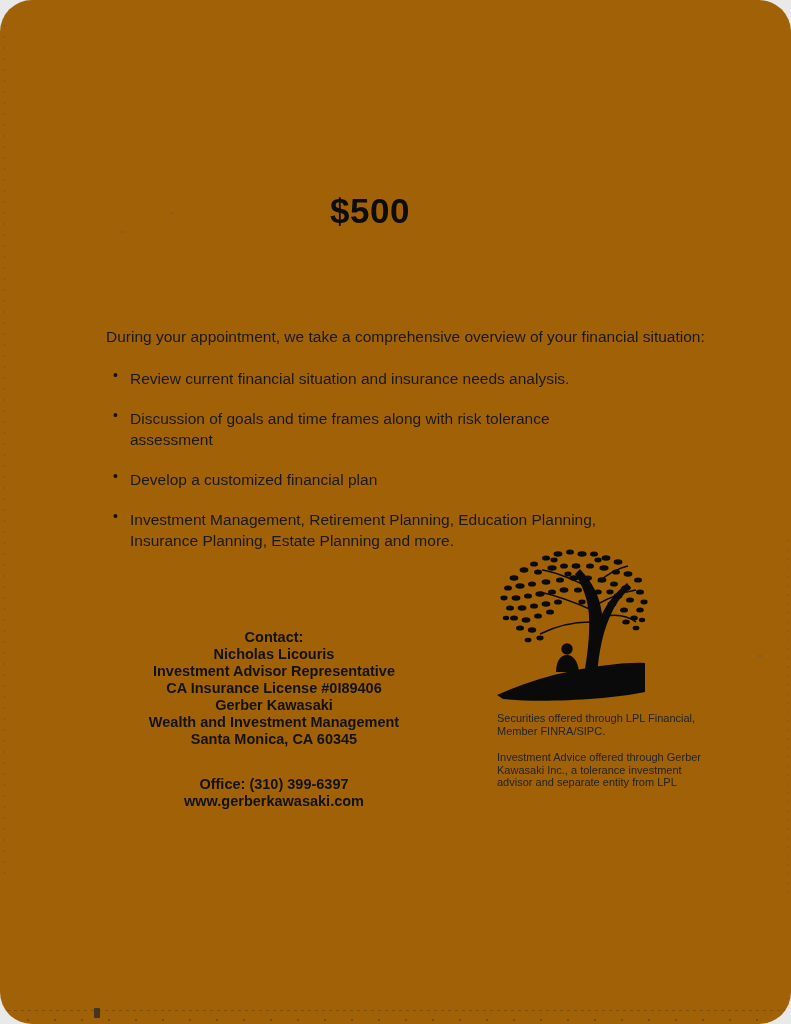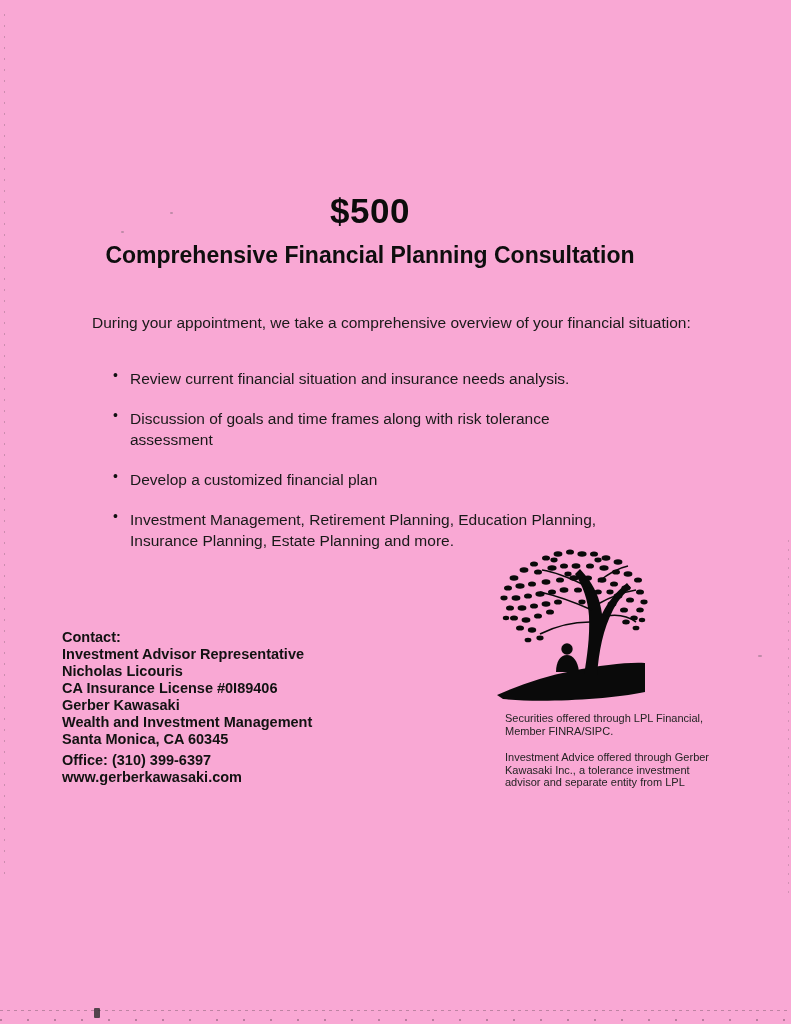--- a/index.html
+++ b/index.html
@@ -1,61 +1,62 @@
 <!DOCTYPE html>
 <html><head>
 <meta charset="utf-8">
 <style>
   html,body{margin:0;padding:0;background:#e9e9e9;}
   .page{
     position:relative;
     width:791px;height:1024px;
-    background:#f9a8d4;
+    background:#a16207;
     overflow:hidden;
     font-family:"Liberation Sans", sans-serif;
     color:#151515;
+    border-radius:32px;
   }
   
   .price{
     position:absolute;left:92px;top:191px;width:556px;
     text-align:center;font-size:35px;font-weight:bold;color:#0c0c0c;
     letter-spacing:.5px;
   }
   .title{
     position:absolute;left:92px;top:242px;width:556px;margin:0;
     text-align:center;font-size:23px;font-weight:bold;color:#0e0e0e;
   }
   
   .intro{
-    position:absolute;left:92px;top:312px;width:600px;margin:0;
+    position:absolute;left:92px;top:312px;width:600px;margin:14px;
     font-size:15.5px;line-height:21px;color:#191919;
   }
   .bullets{
     position:absolute;left:113px;top:368px;width:520px;margin:0;padding:0;
     list-style:none;font-size:15.5px;line-height:21px;color:#191919;
   }
   .bullets li{position:relative;padding-left:17px;margin-bottom:19px;}
   .bullets .dot{
     position:absolute;left:0;top:-3px;font-size:14px;color:#111;
   }
   
   .contact{
-    position:absolute;left:62px;top:629px;width:440px;
-    font-size:14.5px;font-weight:bold;
+    position:absolute;left:54px;top:629px;width:440px;
+    text-align:center;font-size:14.5px;font-weight:bold;
     line-height:17px;color:#121212;
   }
   .contact .grp2{}
-  .contact .grp3{margin-top:4px;}
+  .contact .grp3{margin-top:28px;}
   .contact .u{text-decoration:underline;text-underline-offset:2px;}
   
   .disclaimers{
     position:absolute;left:497px;top:712px;width:222px;
     font-size:11px;line-height:12.5px;color:#242424;
   }
-  .disclaimers p{margin:0 0 14px 8px;}
+  .disclaimers p{margin:0 0 14px 0;}
   
   .tree{position:absolute;left:494px;top:546px;}
   
   .edge-dots-left{
     position:absolute;left:4px;top:14px;bottom:150px;width:1px;
     background:repeating-linear-gradient(180deg, rgba(40,40,40,.55) 0 2px, transparent 2px 11px);
     opacity:.4;
   }
   .edge-dots-right{
     position:absolute;right:2px;top:540px;bottom:130px;width:1px;
@@ -81,21 +82,20 @@
   .speck.s2{left:121px;top:231px;}
   .speck.s3{left:758px;top:655px;width:4px;}
 </style>
 </head>
 <body>
 
 <div class="page">
 
   <div class="price">$500</div>
 
-  <h1 class="title">Comprehensive Financial Planning Consultation</h1>
 
   <p class="intro">During your appointment, we take a comprehensive overview of your financial situation:</p>
 
   <ul class="bullets">
     <li>
       <span class="dot">•</span>
       <span>Review current financial situation and insurance needs analysis.</span>
     </li>
     <li>
       <span class="dot">•</span>
@@ -199,22 +199,22 @@
           <ellipse cx="104" cy="14" rx="3.6" ry="2.4"></ellipse>
         <ellipse cx="116" cy="46" rx="3.6" ry="2.4"></ellipse>
           <ellipse cx="74" cy="28" rx="3.6" ry="2.4"></ellipse>
       </g>
     </g>
   </svg>
 
   <div class="contact">
     <div class="grp1">
       <div>Contact:</div>
+      <div>Nicholas Licouris</div>
       <div>Investment Advisor Representative</div>
-      <div>Nicholas Licouris</div>
       <div>CA Insurance License #0I89406</div>
     </div>
     <div class="grp2">
       <div>Gerber Kawasaki</div>
       <div>Wealth and Investment Management</div>
       <div>Santa Monica, CA 60345</div>
     </div>
     <div class="grp3">
       <div>Office: (310) 399-6397</div>
       <div>www.gerberkawasaki.com</div>

